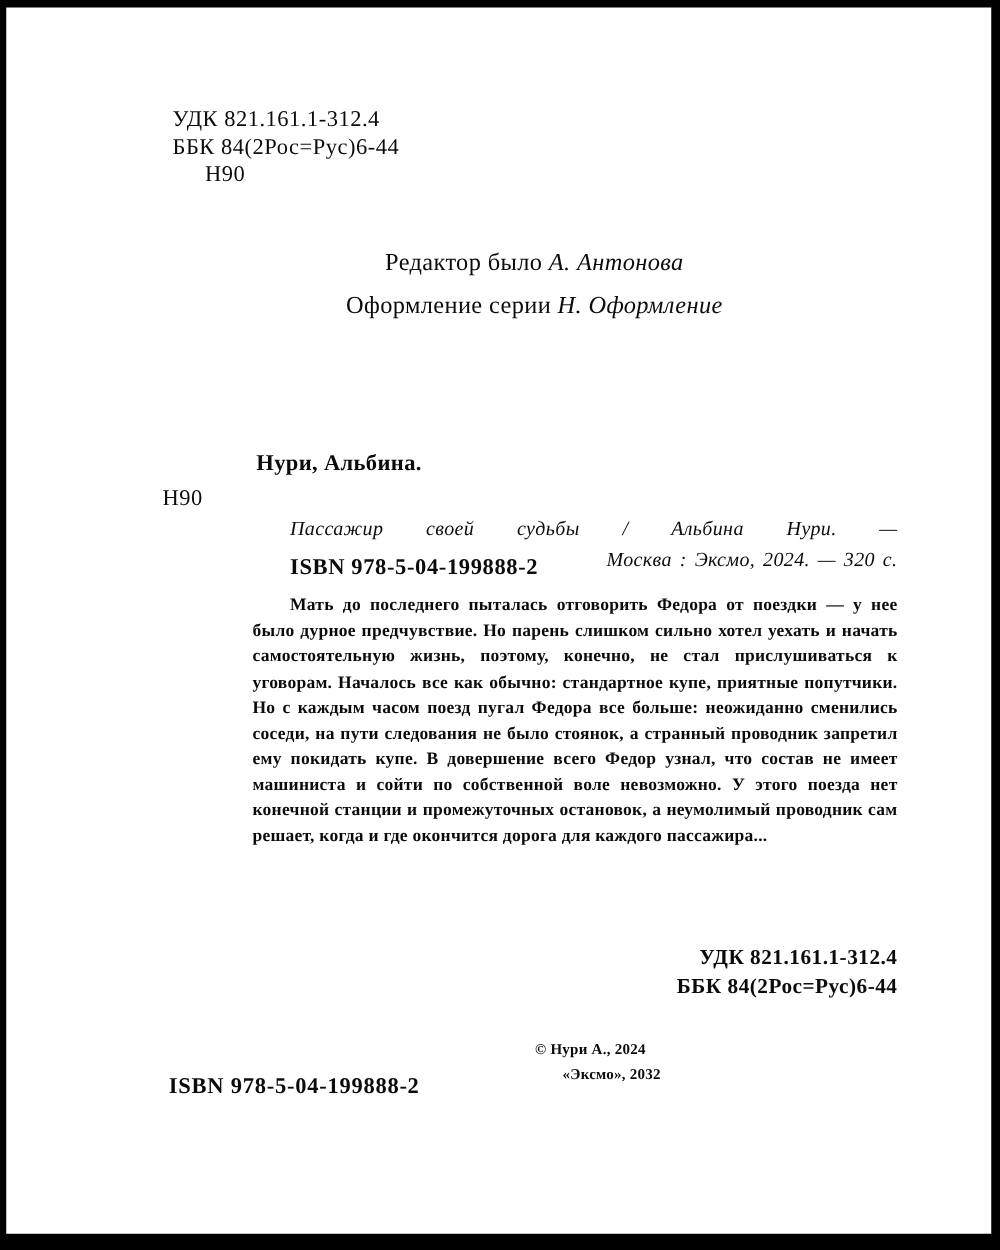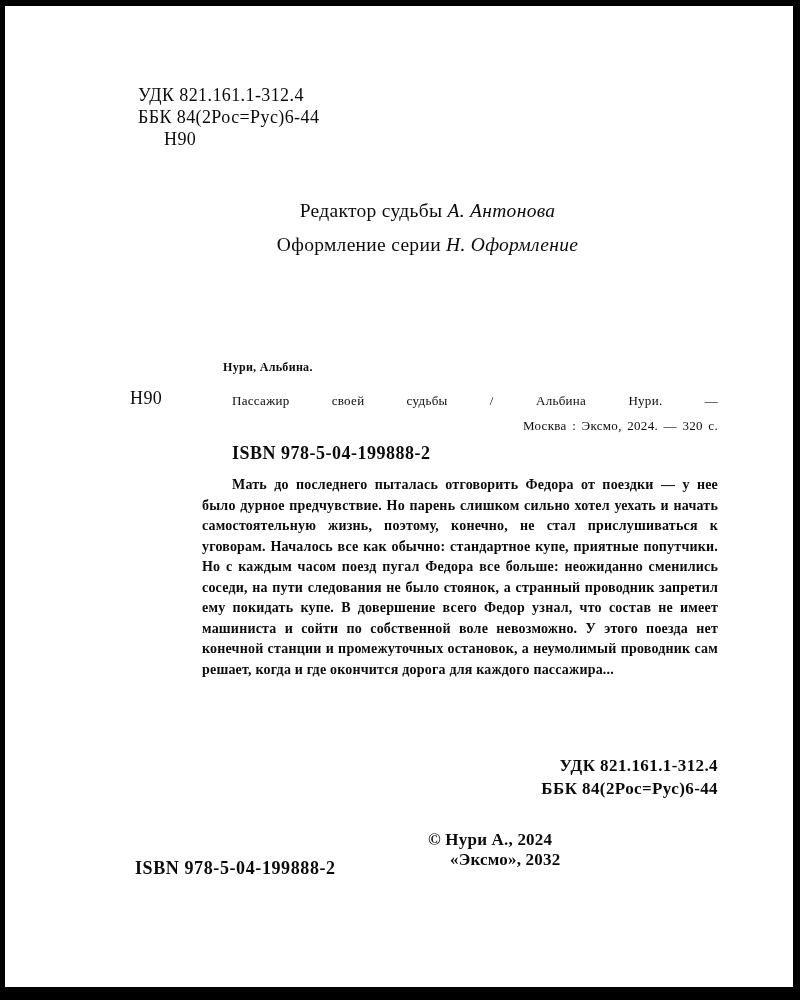--- a/index.html
+++ b/index.html
@@ -33,30 +33,30 @@
   
   .credits {
     position: absolute; left: 135px; top: 200px; width: 585px;
     text-align: center; font-size: 19.5px;
   }
   .credit-line { margin-bottom: 12px; letter-spacing: 0.3px; }
   .it { font-style: italic; }
 
   
   .author-name {
-    position: absolute; left: 223px; top: 360px;
-    font-weight: bold; font-size: 12px; letter-spacing: 0.3px;
+    position: absolute; left: 205px; top: 360px;
+    font-weight: bold; font-size: 18px; letter-spacing: 0.3px;
   }
   .margin-code {
     position: absolute; left: 130px; top: 388px;
     font-size: 18px; letter-spacing: 0.4px;
   }
   .desc {
-    position: absolute; left: 205px; top: 388px; width: 513px;
-    font-size: 13px; line-height: 25px; letter-spacing: 0.3px;
+    position: absolute; left: 205px; top: 411px; width: 513px;
+    font-size: 16px; line-height: 25px; letter-spacing: 0.3px; font-style: italic;
   }
   .desc .line1 {
     text-indent: 27px;
     text-align: justify;
     text-align-last: justify;
   }
   .desc .line2 { text-align: right; word-spacing: 2px; }
   .isbn-mid {
     position: absolute; left: 232px; top: 443px;
     font-size: 18px; font-weight: bold; letter-spacing: 0.5px;
@@ -78,40 +78,40 @@
     font-size: 17px; line-height: 23px; letter-spacing: 0.4px;
   }
 
   
   .isbn-bottom {
     position: absolute; left: 135px; top: 858px;
     font-weight: bold; font-size: 18px; letter-spacing: 0.6px;
   }
   .copyrights {
     position: absolute; left: 428px; top: 830px;
-    font-weight: bold; font-size: 17px; line-height: 19.5px;
+    font-weight: bold; font-size: 12px; line-height: 19.5px;
     letter-spacing: 0.2px;
   }
   .copyrights .indent2 { margin-left: 22px; }
 </style>
 </head>
 <body>
 
 <div class="scan-frame"></div>
 
 <div class="page">
 
   <div class="top-codes">
     <div>УДК 821.161.1-312.4</div>
     <div>ББК 84(2Рос=Рус)6-44</div>
     <div class="author-code">Н90</div>
   </div>
 
   <div class="credits">
-    <div class="credit-line"><span>Редактор судьбы </span><span class="it">А. Антонова</span></div>
+    <div class="credit-line"><span>Редактор было </span><span class="it">А. Антонова</span></div>
     <div class="credit-line"><span>Оформление серии </span><span class="it">Н. Оформление</span></div>
   </div>
 
   <div class="author-name">Нури, Альбина.</div>
 
   <div class="margin-code">Н90</div>
 
   <div class="desc">
     <div class="line1">Пассажир своей судьбы / Альбина Нури. —</div>
     <div class="line2">Москва : Эксмо, 2024. — 320 с.</div>

